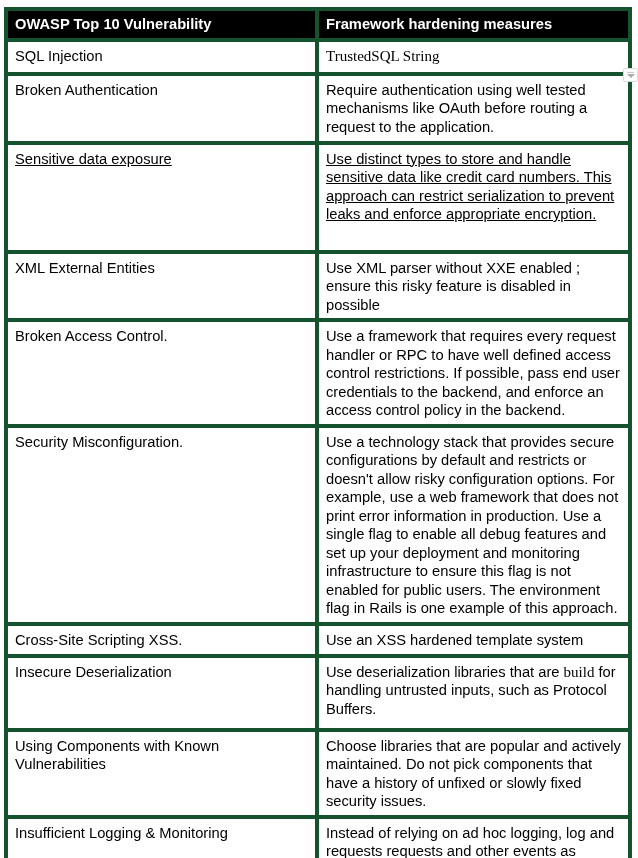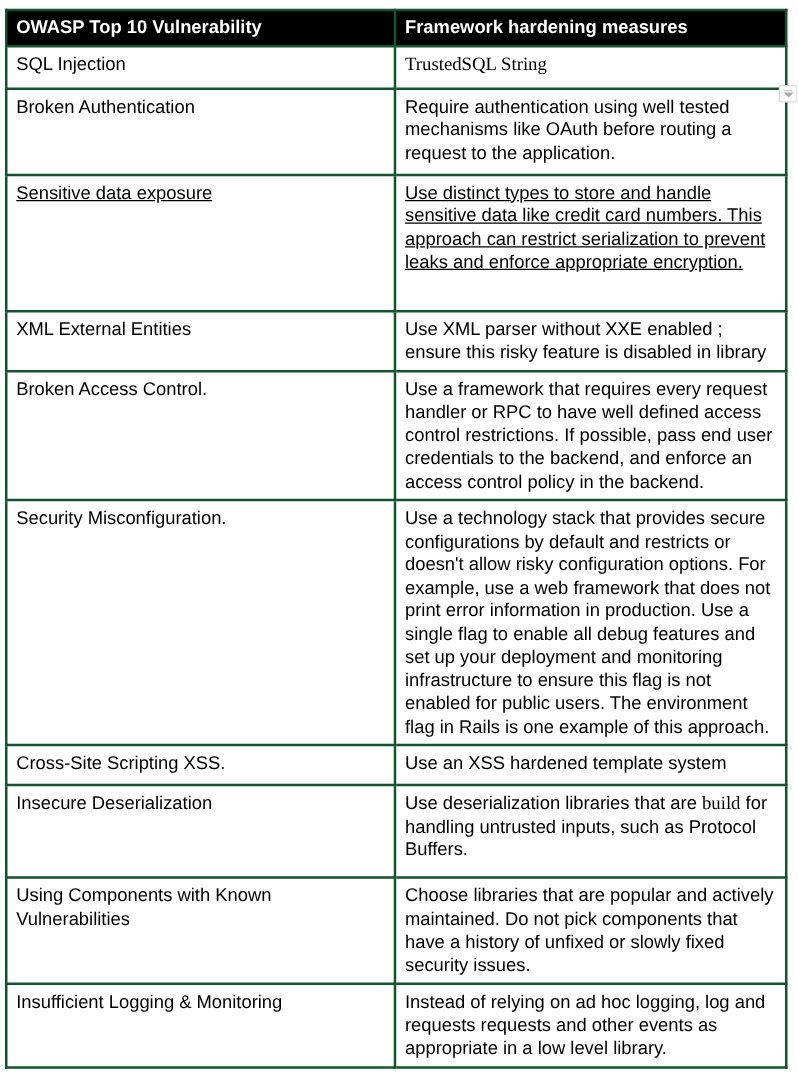--- a/index.html
+++ b/index.html
@@ -22,21 +22,21 @@
     top: 7px;
   }
   table.doc-table {
     border-collapse: collapse;
     table-layout: fixed;
     width: 624px;
   }
   col.c1 { width: 311px; }
   col.c2 { width: 313px; }
   .doc-table th, .doc-table td {
-    border: 2px solid #14532d;
+    border: 4px solid #14532d;
     vertical-align: top;
     text-align: left;
     padding: 5px 7px 4px 7px;
     font-size: 14.7px;
     line-height: 18.5px;
     font-weight: normal;
     word-wrap: break-word;
   }
   .doc-table thead th {
     background: #000000;
@@ -114,21 +114,21 @@
         <tr>
           <td>Broken Authentication</td>
           <td><span>Require authentication using well tested mechanisms like OAuth before routing a request to the application.</span></td>
         </tr>
         <tr>
           <td>Sensitive data exposure</td>
           <td><span>Use distinct types to store and handle sensitive data like credit card numbers. This approach can restrict serialization to prevent leaks and enforce appropriate encryption.</span></td>
         </tr>
         <tr>
           <td>XML External Entities</td>
-          <td><span>Use XML parser without XXE enabled ; ensure this risky feature is disabled in library</span></td>
+          <td><span>Use XML parser without XXE enabled ; ensure this risky feature is disabled in possible</span></td>
         </tr>
         <tr>
           <td>Broken Access Control.</td>
           <td><span>Use a framework that requires every request handler or RPC to have well defined access control restrictions. If possible, pass end user credentials to the backend, and enforce an access control policy in the backend.</span></td>
         </tr>
         <tr>
           <td>Security Misconfiguration.</td>
           <td><span>Use a technology stack that provides secure configurations by default and restricts or doesn't allow risky configuration options. For example, use a web framework that does not print error information in production. Use a single flag to enable all debug features and set up your deployment and monitoring infrastructure to ensure this flag is not enabled for public users. The environment flag in Rails is one example of this approach.</span></td>
         </tr>
         <tr>

